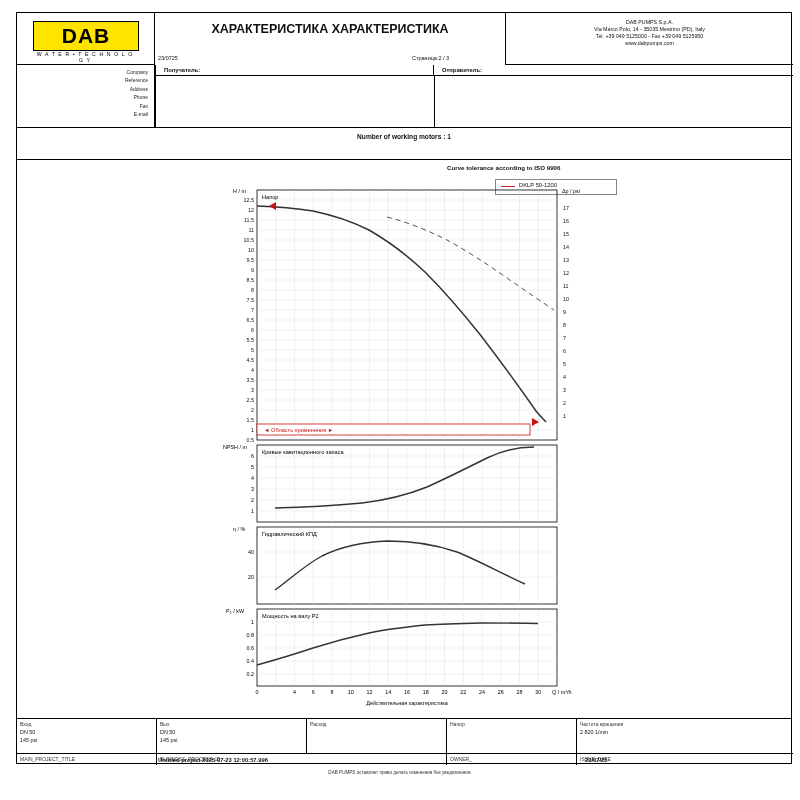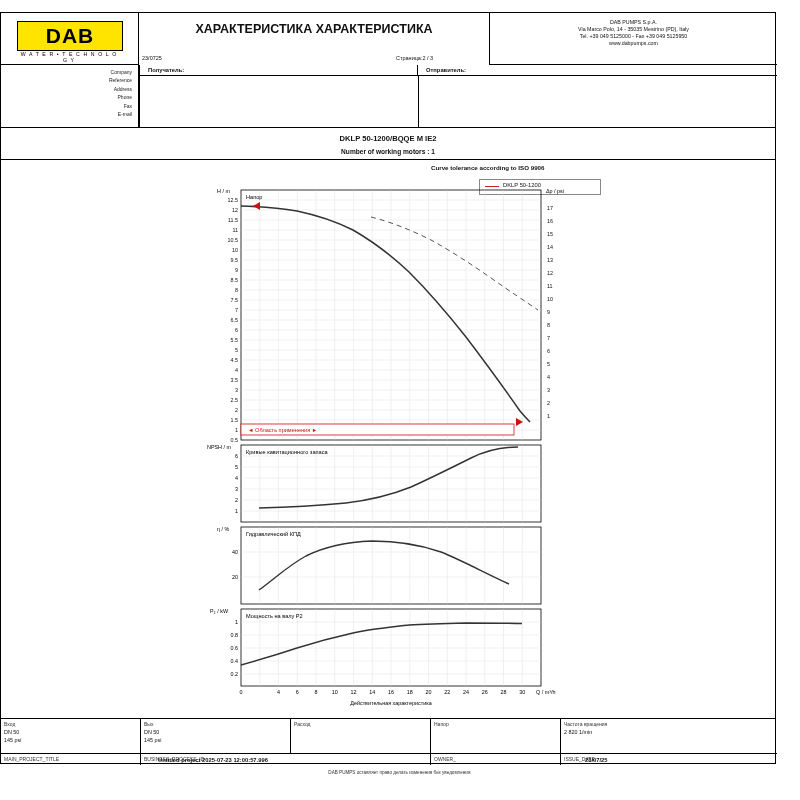--- a/index.html
+++ b/index.html
@@ -1,18 +1,18 @@
 <!DOCTYPE html>
 <html><head>
 <meta charset="utf-8">
 <style>
   html,body{margin:0;padding:0;background:#ffffff;}
   body{width:800px;height:800px;font-family:"Liberation Sans",sans-serif;color:#111;}
   .page{position:relative;width:800px;height:800px;box-sizing:border-box;}
-  .sheet{position:absolute;left:0;top:12px;width:776px;height:752px;border:1px solid #000;box-sizing:border-box;}
+  .sheet{position:absolute;left:16px;top:12px;width:776px;height:752px;border:1px solid #000;box-sizing:border-box;}
   
   .hdr{position:absolute;left:0;top:0;width:100%;height:115px;border-bottom:1px solid #000;box-sizing:border-box;}
   .hdr-logo{position:absolute;left:0;top:0;width:138px;height:52px;border-right:1px solid #000;border-bottom:1px solid #000;box-sizing:border-box;}
   .logo-box{position:absolute;left:16px;top:8px;width:104px;height:28px;background:#ffe400;border:1px solid #000;}
   .logo-text{position:absolute;left:0;top:2px;width:104px;text-align:center;font-weight:bold;font-size:21px;letter-spacing:1px;color:#000;font-family:"Liberation Sans",sans-serif;}
   .logo-sub{position:absolute;left:16px;top:38px;width:104px;text-align:center;font-size:5.2px;letter-spacing:1.1px;color:#000;}
   .hdr-title{position:absolute;left:138px;top:0;width:350px;height:40px;border-right:0;box-sizing:border-box;}
   .hdr-title span{position:absolute;left:0;top:9px;width:350px;text-align:center;font-size:12.5px;font-weight:bold;}
   .hdr-company{position:absolute;left:488px;top:0;width:288px;height:52px;border-left:1px solid #000;border-bottom:1px solid #000;box-sizing:border-box;font-size:5.3px;line-height:7px;padding:6px 4px 0 4px;text-align:center;}
   .hdr-code{position:absolute;left:141px;top:42px;font-size:5.5px;}
@@ -86,21 +86,20 @@
         <div>Fax</div>
         <div>E-mail</div>
       </div>
 
       <div class="hdr-blank">
         <div class="sep"></div>
       </div>
     </div>
 
     <div class="model">
-      <div class="m1">DKLP 50-1200/BQQE M IE2</div>
       <div class="m2">Number of working motors :    1</div>
     </div>
 
     <div class="chart">
       <div class="tol">Curve tolerance according to ISO 9906</div>
       <div class="legend">
         <div class="ln"></div>
         <span>DKLP 50-1200</span>
       </div>
       <svg width="776" height="558" viewBox="0 0 776 558">

